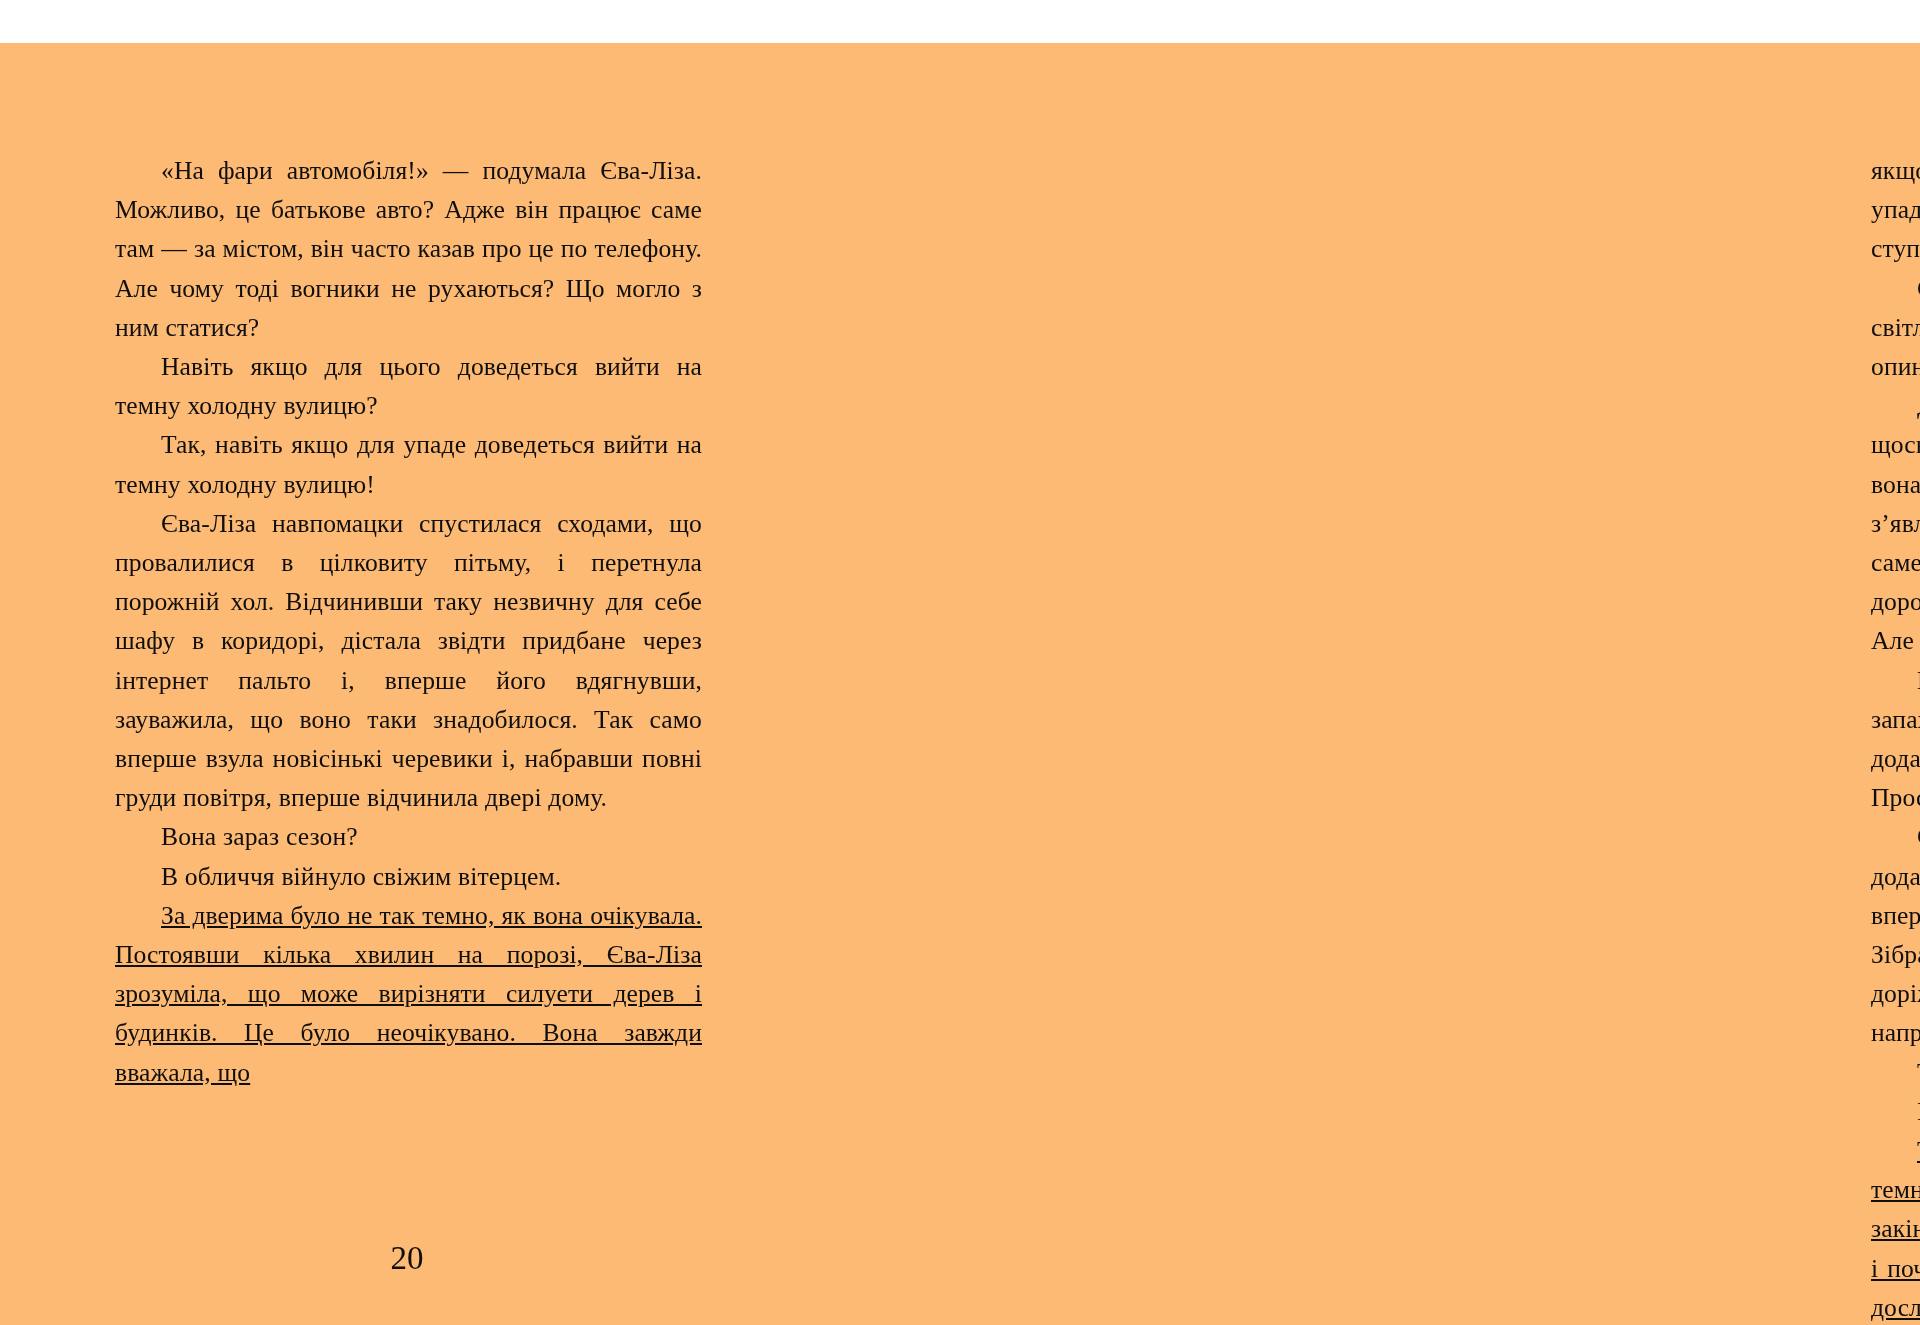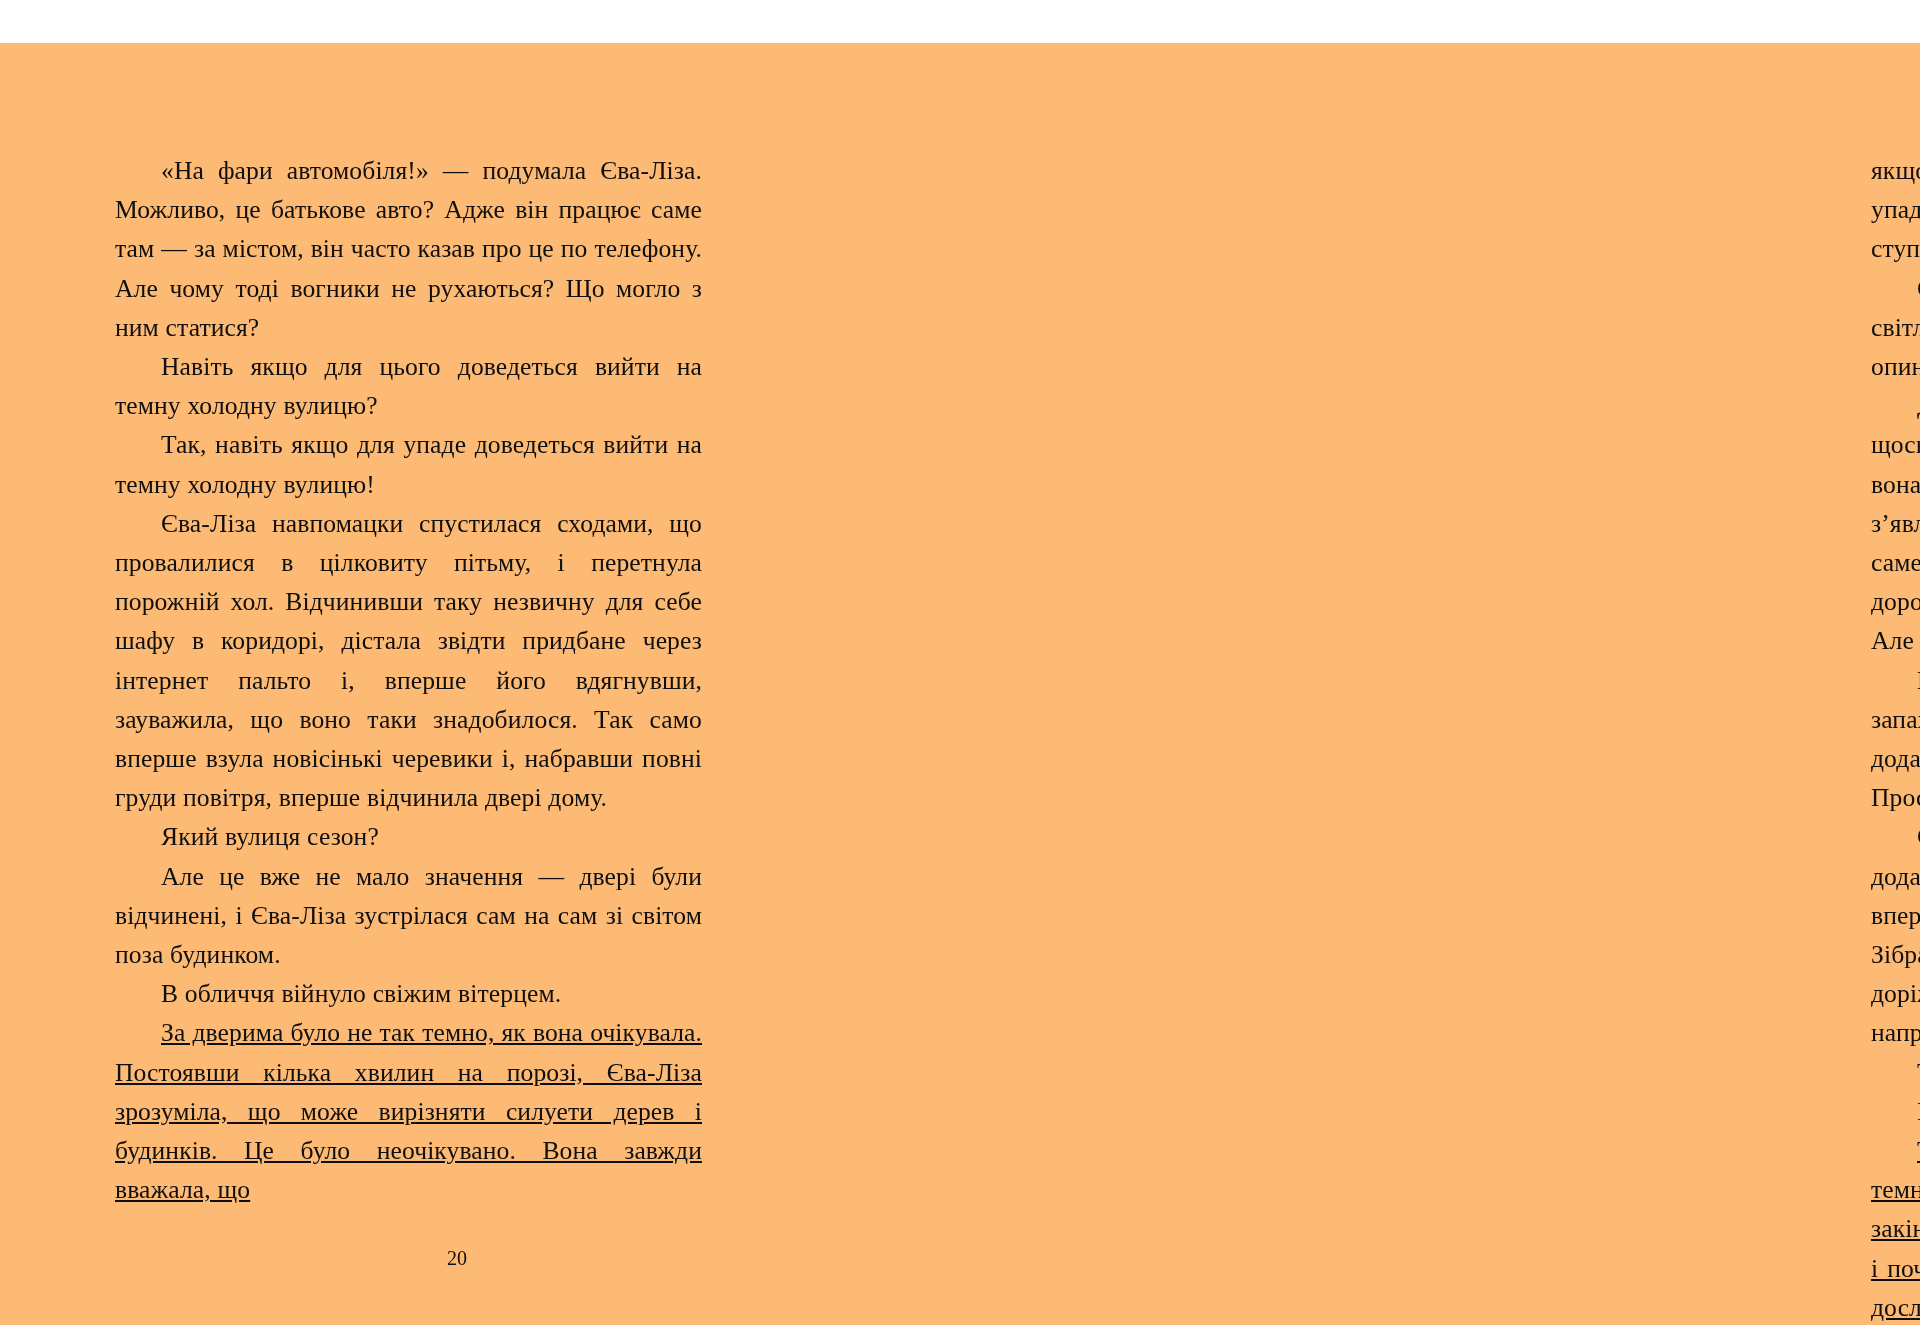--- a/index.html
+++ b/index.html
@@ -61,24 +61,24 @@
   }
   .text-block p.no-indent {
     text-indent: 0;
   }
   .text-block p.last-of-page {
     text-align: justify;
     text-decoration: underline;
   }
   .folio {
     position: absolute;
-    font-size: 20px;
+    font-size: 33px;
     line-height: 30px;
     color: #100f0f;
-    text-align: right;
+    text-align: center;
     width: 120px;
   }
   .page-left .folio {
     left: 347px;
     top: 1200px;
   }
   .gutter {
     position: absolute;
     left: 960px;
     top: 0;
@@ -90,22 +90,21 @@
 <body>
 
 <div class="spread">
 
   <div class="page page-left">
     <div class="text-block">
       <p>«На фари автомобіля!» — подумала Єва-Ліза. Можливо, це батькове авто? Адже він працює саме там — за містом, він часто казав про це по телефону. Але чому тоді вогники не рухаються? Що могло з ним статися?</p>
       <p>Навіть якщо для цього доведеться вийти на темну холодну вулицю?</p>
       <p>Так, навіть якщо для упаде доведеться вийти на темну холодну вулицю!</p>
       <p>Єва-Ліза навпомацки спустилася сходами, що провалилися в цілковиту пітьму, і перетнула порожній хол. Відчинивши таку незвичну для себе шафу в коридорі, дістала звідти придбане через інтернет пальто і, вперше його вдягнувши, зауважила, що воно таки знадобилося. Так само вперше взула новісінькі черевики і, набравши повні груди повітря, вперше відчинила двері дому.</p>
-      <p>Який вулиця сезон?</p>
-      <p>Але це вже не мало значення — двері були відчинені, і Єва-Ліза зустрілася сам на сам зі світом поза будинком.</p>
+      <p>Вона зараз сезон?</p>
       <p>В обличчя війнуло свіжим вітерцем.</p>
       <p class="last-of-page">За дверима було не так темно, як вона очікувала. Постоявши кілька хвилин на порозі, Єва-Ліза зрозуміла, що може вирізняти силуети дерев і будинків. Це було неочікувано. Вона завжди вважала, що</p>
     </div>
     <div class="folio">20</div>
   </div>
 
   <div class="gutter"></div>
 
   <div class="page page-right">
     <div class="text-block">

